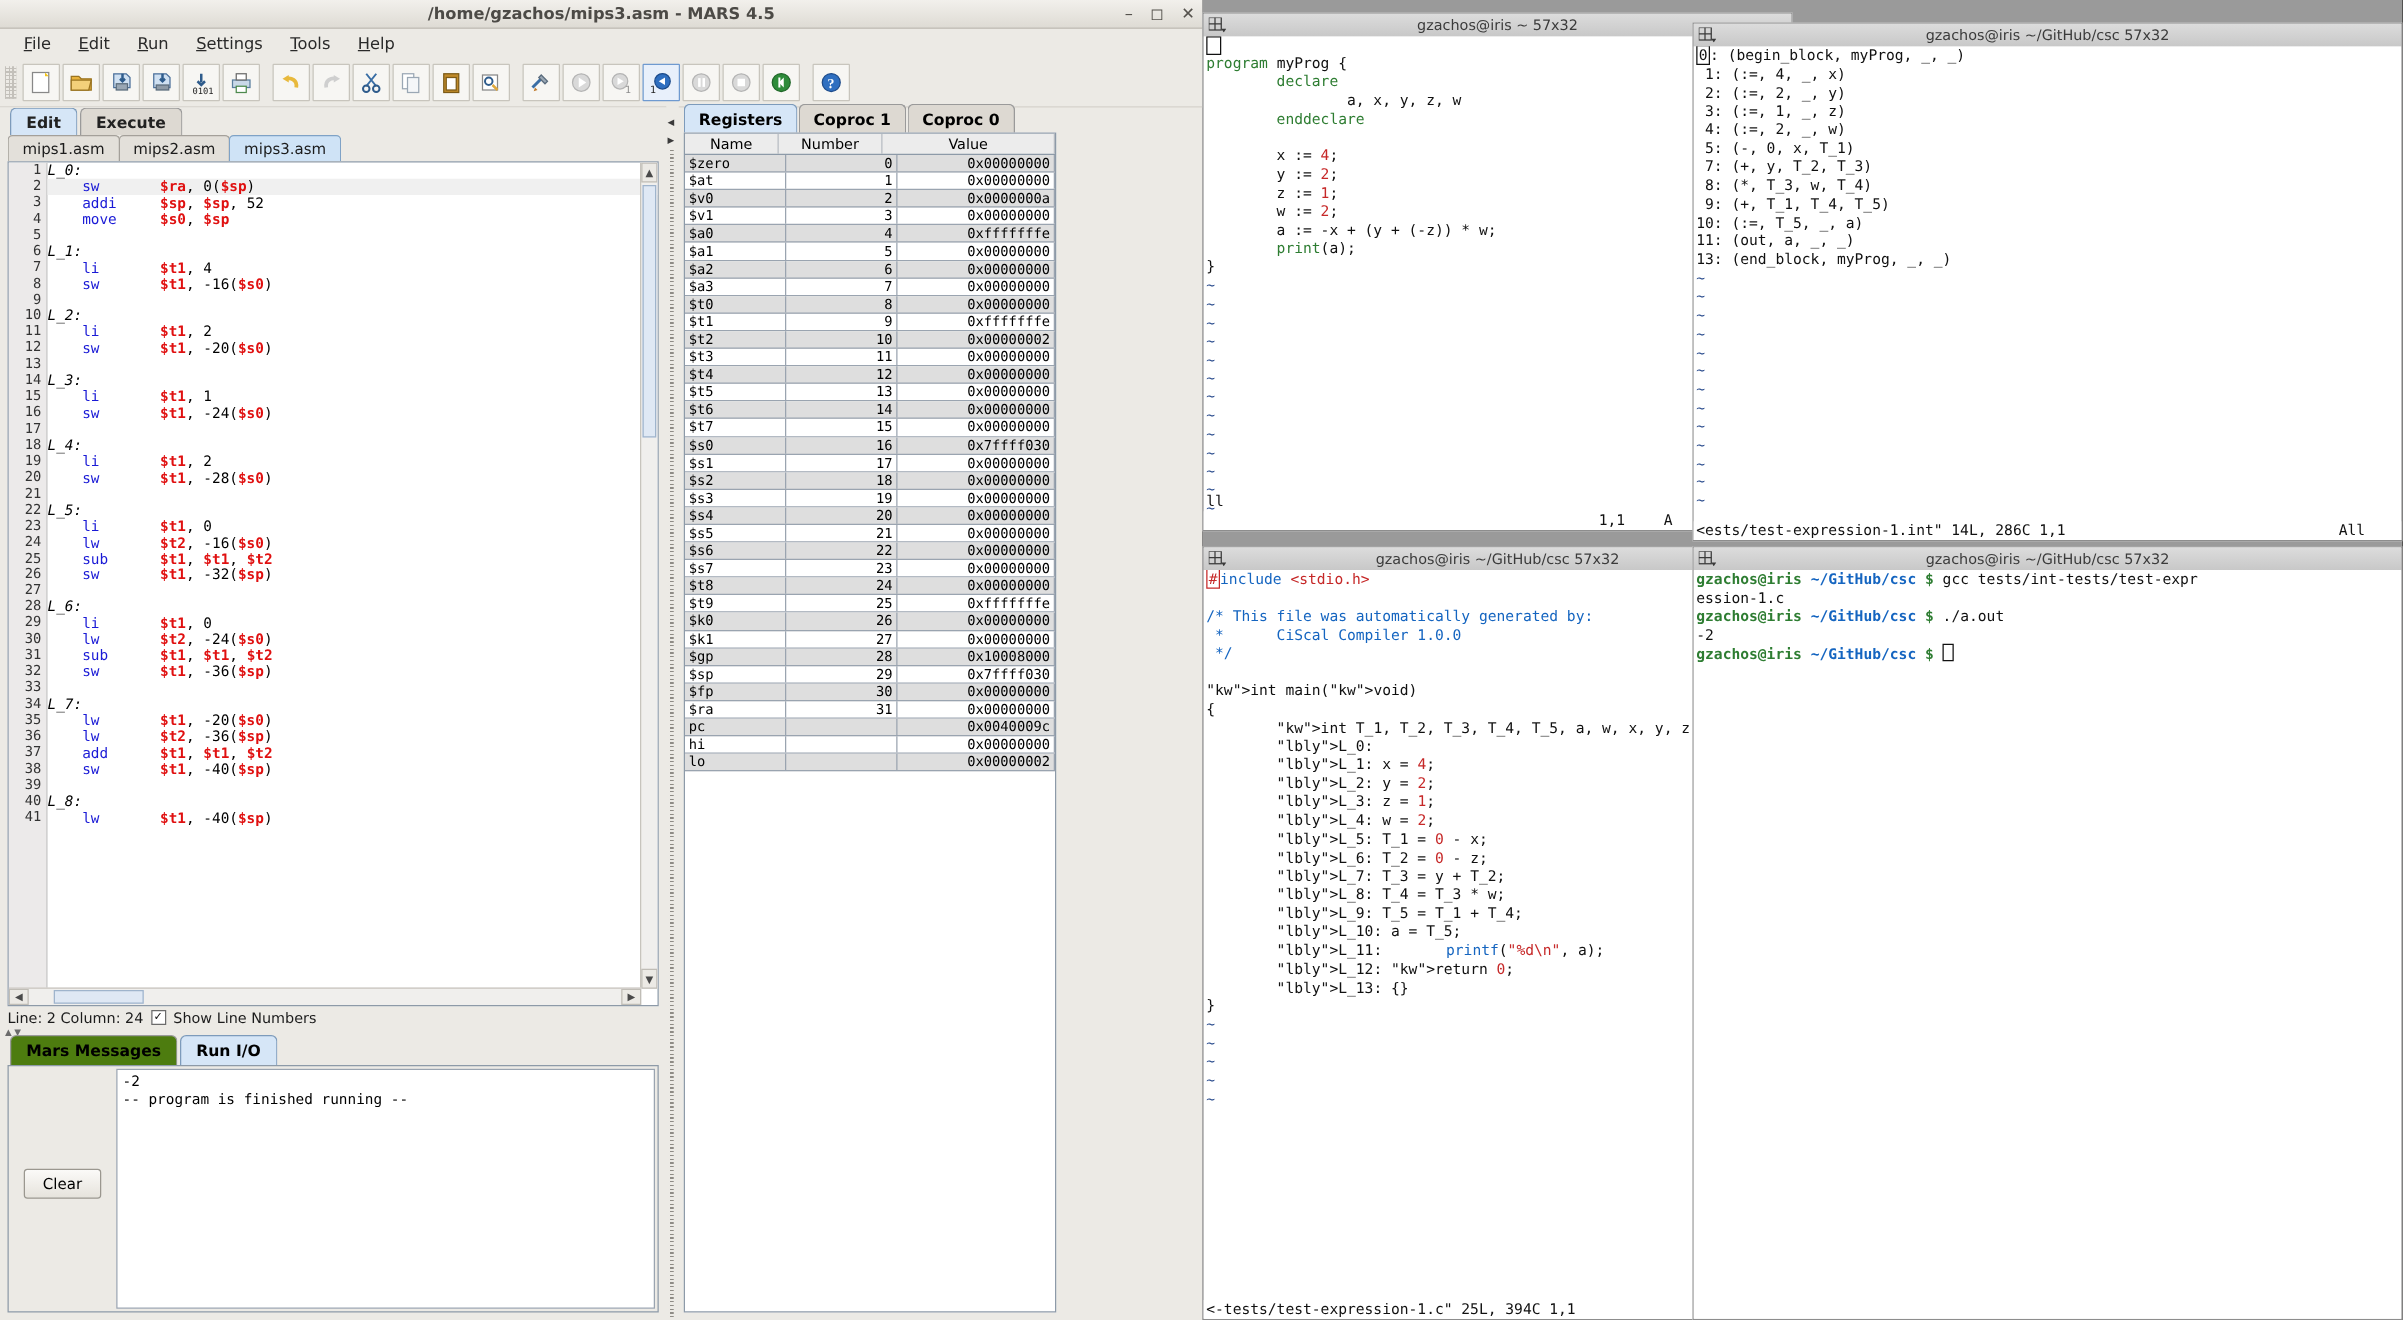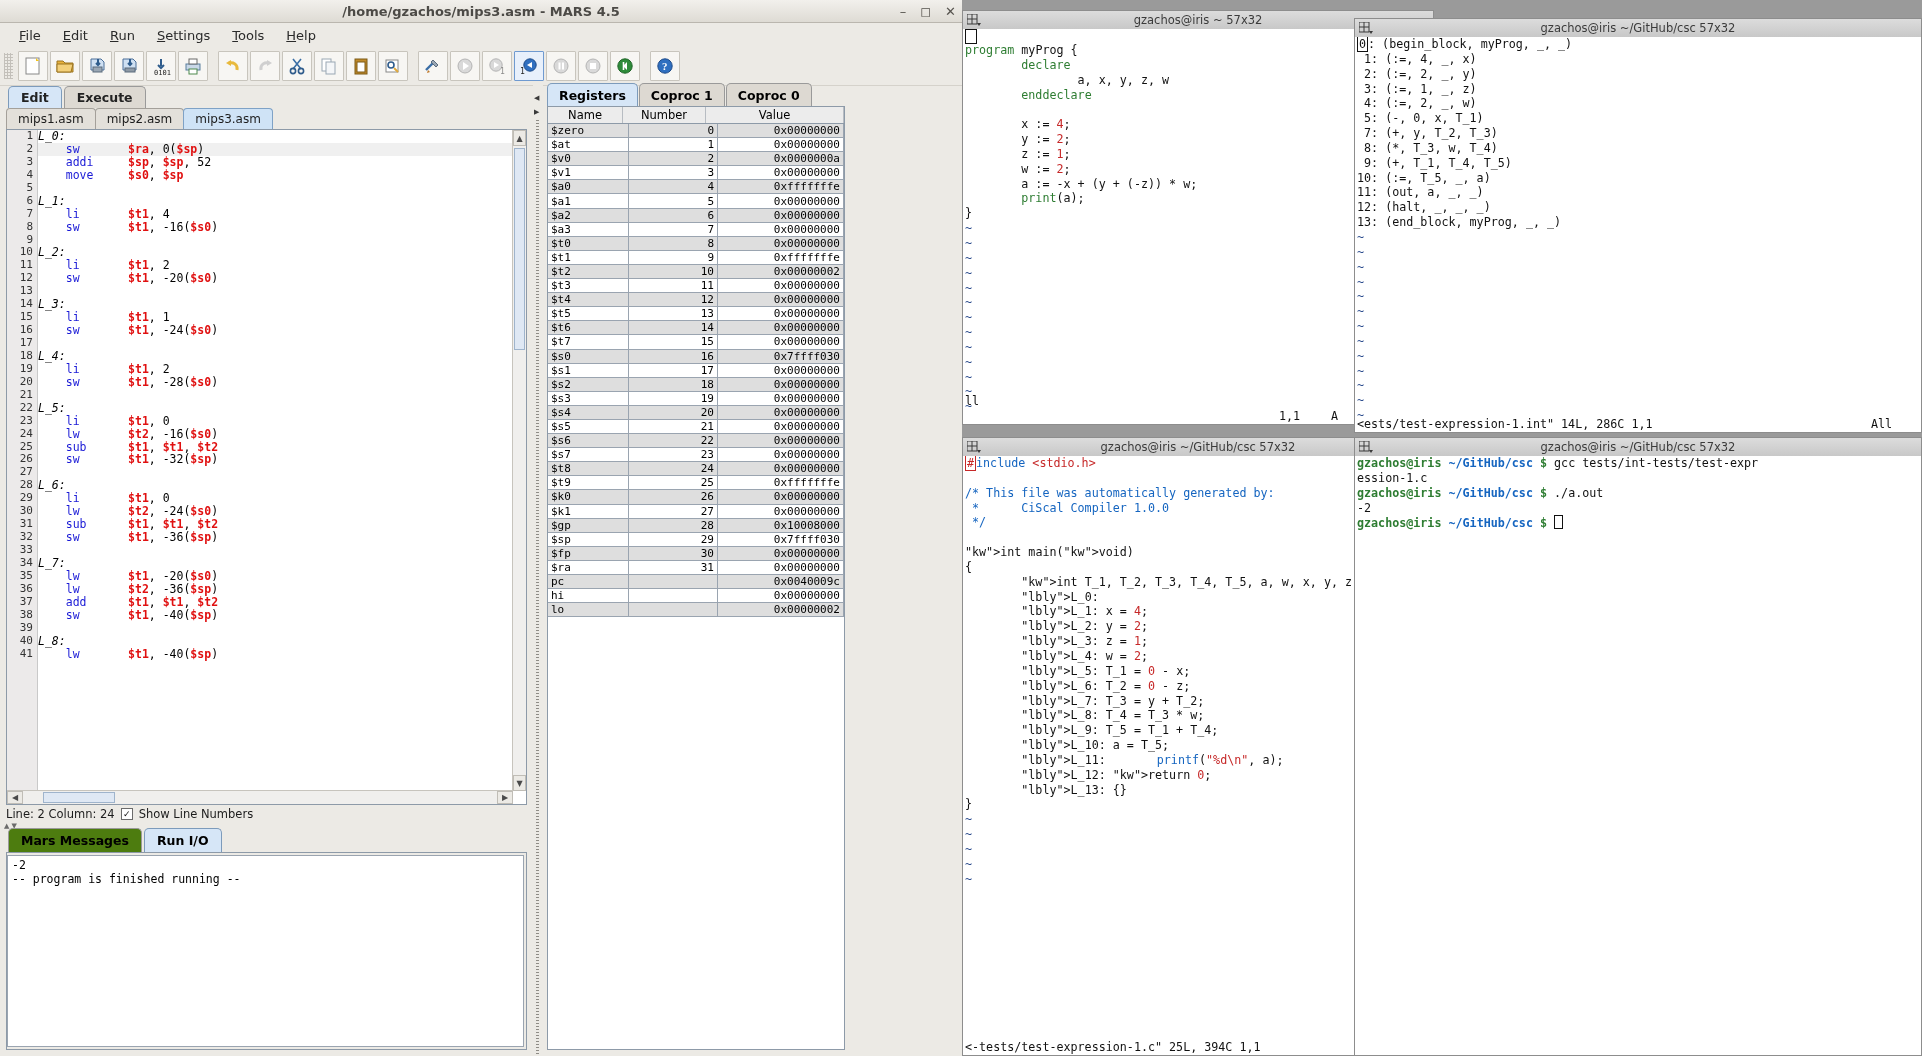--- a/index.html
+++ b/index.html
@@ -412,20 +412,23 @@
             <i>▲</i>
             <i>▼</i>
           </div>
 
         <div class="msgtabs">
           <div class="msgtab">Mars Messages</div>
           <div class="msgtab sel">Run I/O</div>
         </div>
 
         <div class="msgarea">
+          <div class="clearcol">
+            <div class="clearbtn">Clear</div>
+          </div>
           <div class="msgout" id="runio">
               <div>-2</div>
               <div>-- program is finished running --</div>
             </div>
         </div>
       </div>
 
       <div class="regsplit">
         <div class="ar" style="top:10px">◀</div>
         <div class="ar" style="top:24px">▶</div>
@@ -698,21 +701,20 @@
             <div class="l"> 1: (:=, 4, _, x)</div>
             <div class="l"> 2: (:=, 2, _, y)</div>
             <div class="l"> 3: (:=, 1, _, z)</div>
             <div class="l"> 4: (:=, 2, _, w)</div>
             <div class="l"> 5: (-, 0, x, T_1)</div>
             <div class="l"> 7: (+, y, T_2, T_3)</div>
             <div class="l"> 8: (*, T_3, w, T_4)</div>
             <div class="l"> 9: (+, T_1, T_4, T_5)</div>
             <div class="l">10: (:=, T_5, _, a)</div>
             <div class="l">11: (out, a, _, _)</div>
-            <div class="l">12: (halt, _, _, _)</div>
             <div class="l">13: (end_block, myProg, _, _)</div>
             <div class="l"><span class="tilde">~</span></div>
             <div class="l"><span class="tilde">~</span></div>
             <div class="l"><span class="tilde">~</span></div>
             <div class="l"><span class="tilde">~</span></div>
             <div class="l"><span class="tilde">~</span></div>
             <div class="l"><span class="tilde">~</span></div>
             <div class="l"><span class="tilde">~</span></div>
             <div class="l"><span class="tilde">~</span></div>
             <div class="l"><span class="tilde">~</span></div>

